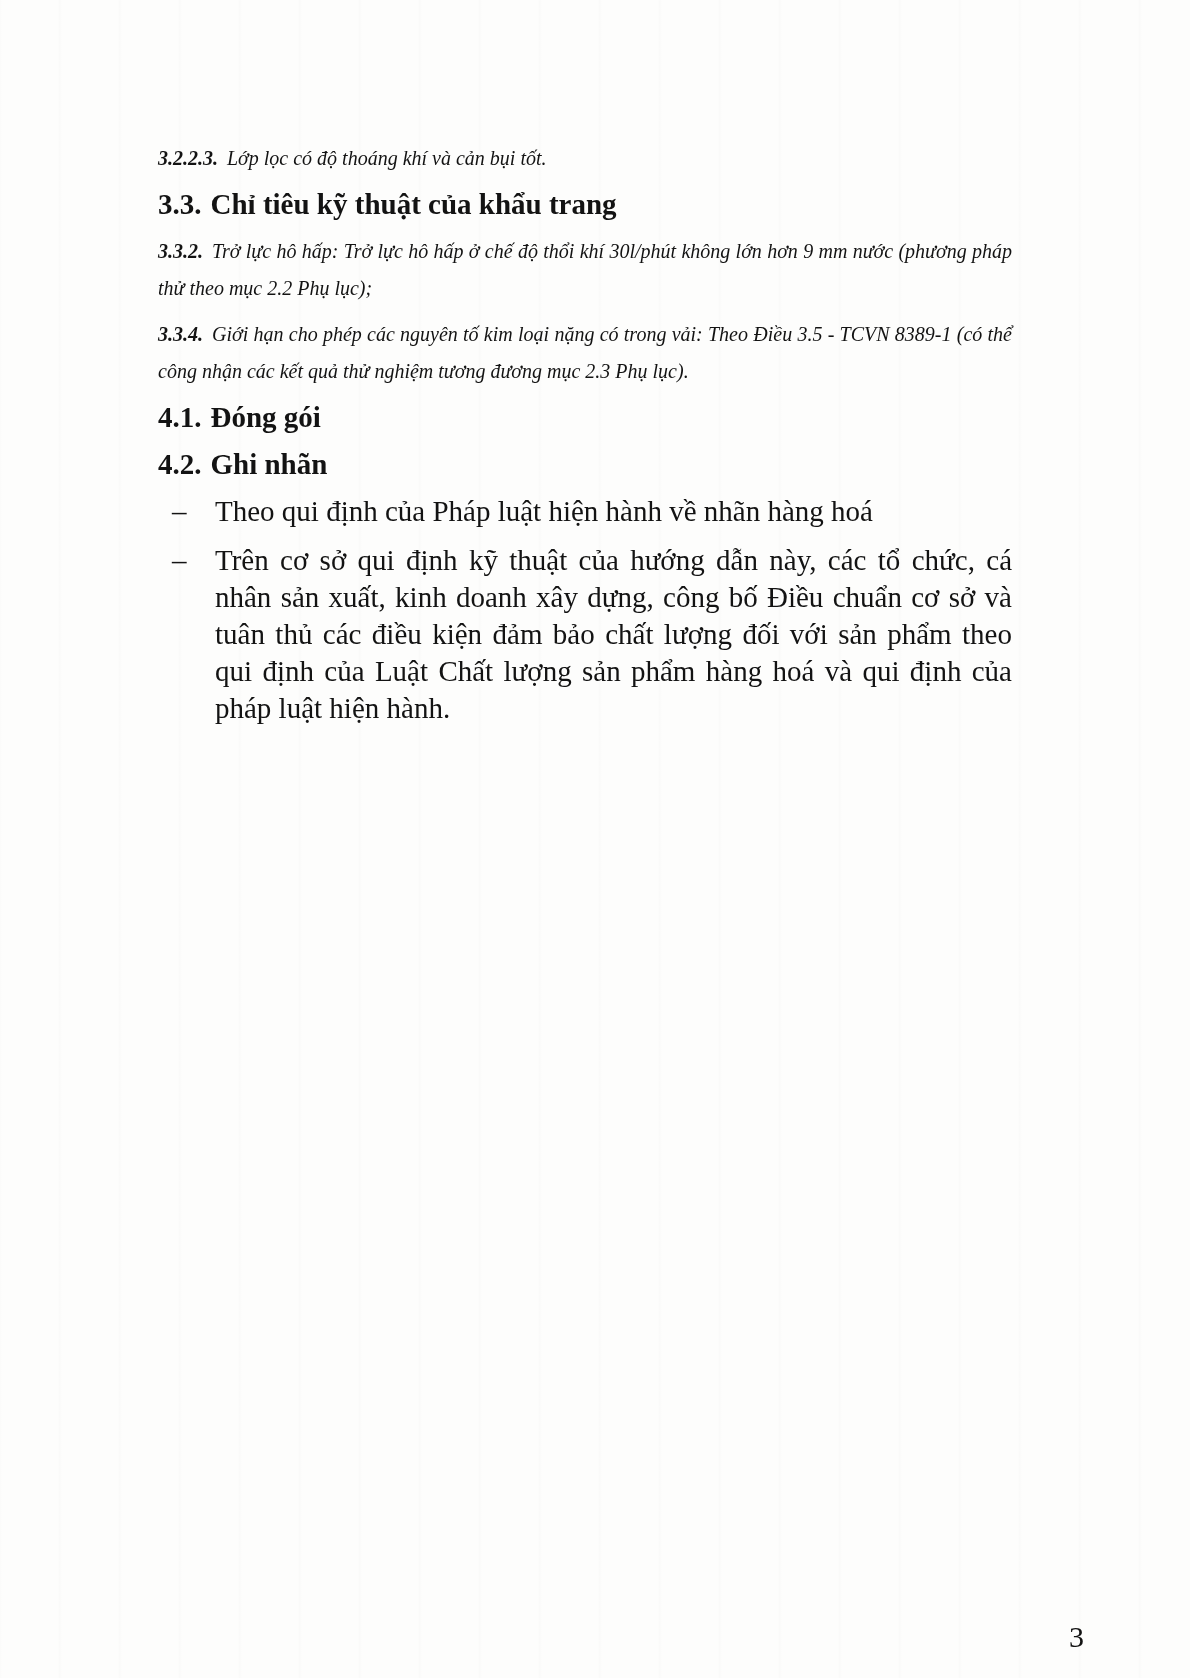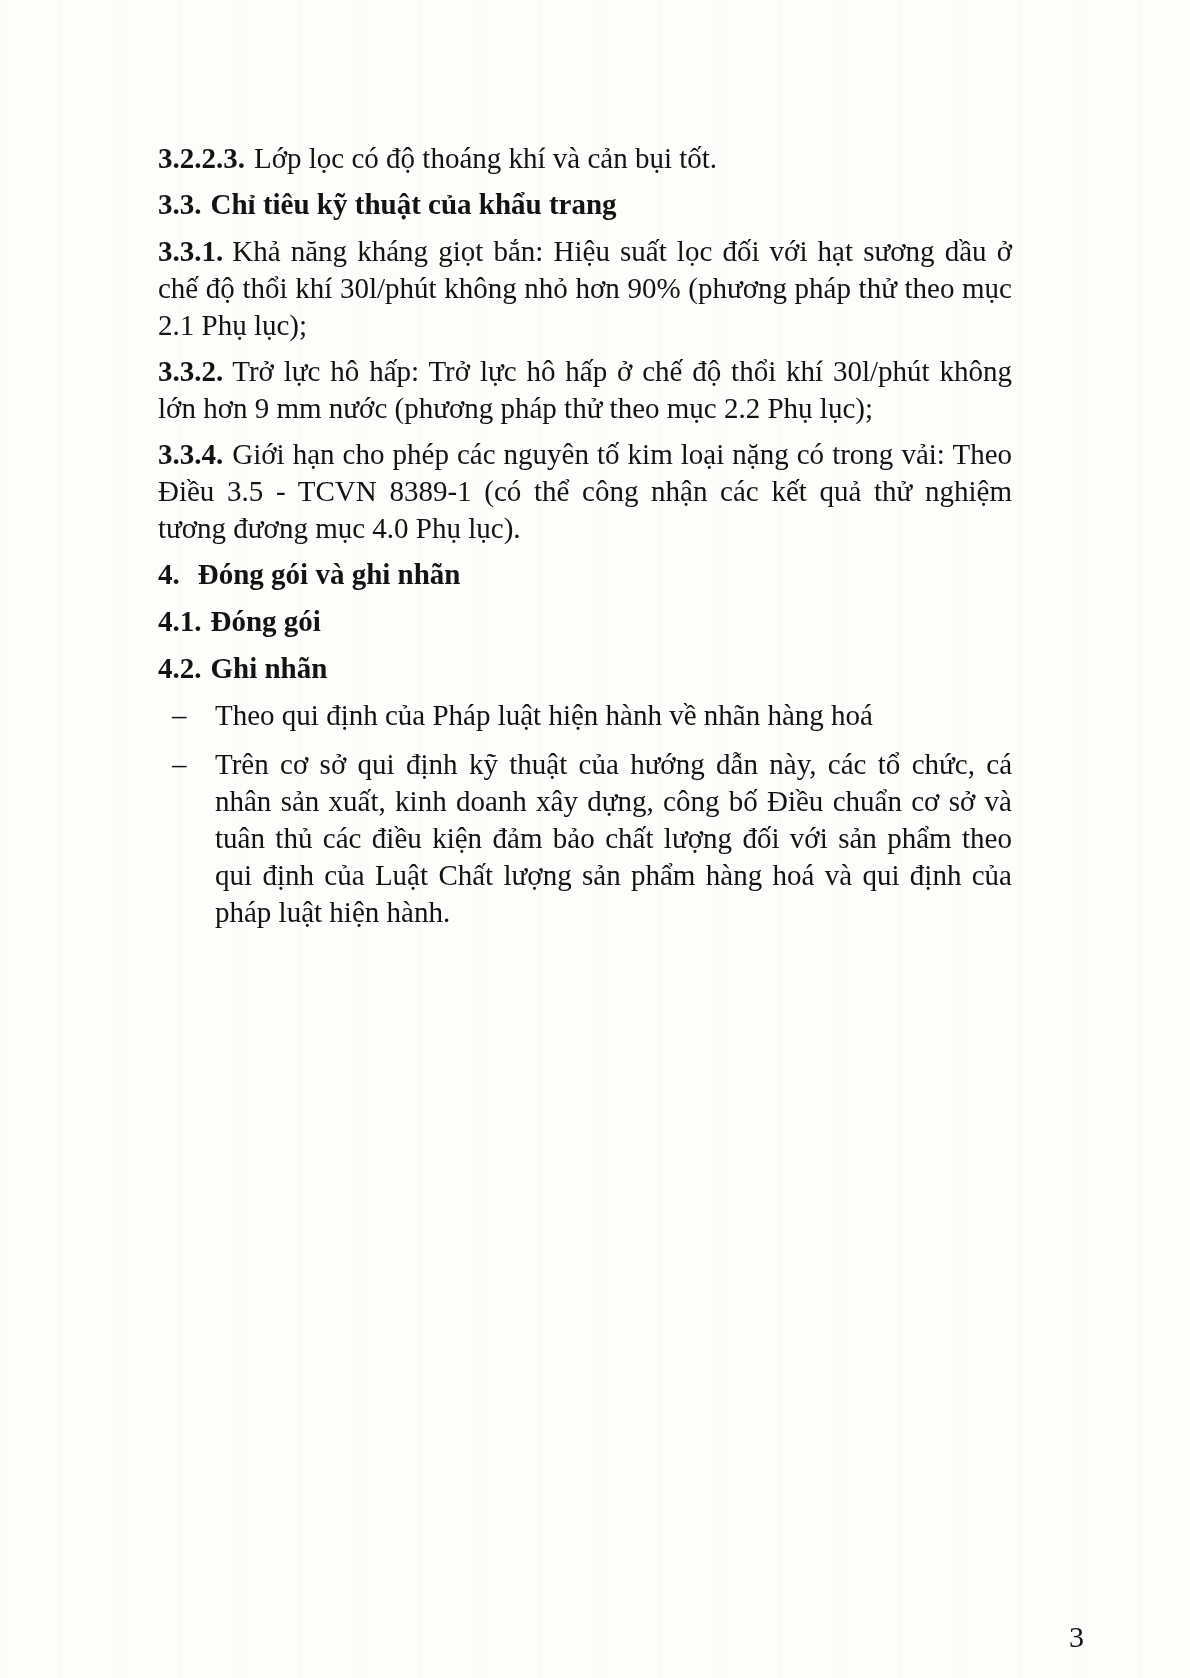--- a/index.html
+++ b/index.html
@@ -29,24 +29,25 @@
     pointer-events: none;
   }
   .page-body {
     position: absolute;
     top: 140px;
     left: 158px;
     width: 854px;
   }
   .para {
     margin: 0 0 9px 0;
-    font-size: 29px;
+    font-size: 20px;
     line-height: 37px;
     text-align: justify;
     text-justify: inter-word;
+    font-style: italic;
   }
   .para .num {
     font-weight: bold;
     margin-right: 9px;
   }
   .heading {
     margin: 3px 0 10px 0;
     font-size: 29px;
     line-height: 37px;
     font-weight: bold;
@@ -86,28 +87,26 @@
 
 <div class="scan-texture"></div>
 
 <div class="page-body">
 
   <p class="para"><span class="num">3.2.2.3.</span><span>Lớp lọc có độ thoáng khí và cản bụi tốt.</span></p>
 
 
   <p class="heading"><span class="num">3.3.</span><span>Chỉ tiêu kỹ thuật của khẩu trang</span></p>
 
-  <p class="para"><span class="num">3.3.1.</span><span>Khả năng kháng giọt bắn: Hiệu suất lọc đối với hạt sương dầu ở chế độ thổi khí 30l/phút không nhỏ hơn 90% (phương pháp thử theo mục 2.1 Phụ lục);</span></p>
 
   <p class="para"><span class="num">3.3.2.</span><span>Trở lực hô hấp: Trở lực hô hấp ở chế độ thổi khí 30l/phút không lớn hơn 9 mm nước (phương pháp thử theo mục 2.2 Phụ lục);</span></p>
 
 
-  <p class="para"><span class="num">3.3.4.</span><span>Giới hạn cho phép các nguyên tố kim loại nặng có trong vải: Theo Điều 3.5 - TCVN 8389-1 (có thể công nhận các kết quả thử nghiệm tương đương mục 4.0 Phụ lục).</span></p>
+  <p class="para"><span class="num">3.3.4.</span><span>Giới hạn cho phép các nguyên tố kim loại nặng có trong vải: Theo Điều 3.5 - TCVN 8389-1 (có thể công nhận các kết quả thử nghiệm tương đương mục 2.3 Phụ lục).</span></p>
 
-  <p class="heading wide-gap"><span class="num">4.</span><span>Đóng gói và ghi nhãn</span></p>
 
   <p class="heading"><span class="num">4.1.</span><span>Đóng gói</span></p>
 
 
   <p class="heading"><span class="num">4.2.</span><span>Ghi nhãn</span></p>
 
   <div class="bullet"><span class="dash">–</span><span>Theo qui định của Pháp luật hiện hành về nhãn hàng hoá</span></div>
 
   <div class="bullet"><span class="dash">–</span><span>Trên cơ sở qui định kỹ thuật của hướng dẫn này, các tổ chức, cá nhân sản xuất, kinh doanh xây dựng, công bố Điều chuẩn cơ sở và tuân thủ các điều kiện đảm bảo chất lượng đối với sản phẩm theo qui định của Luật Chất lượng sản phẩm hàng hoá và qui định của pháp luật hiện hành.</span></div>
 

